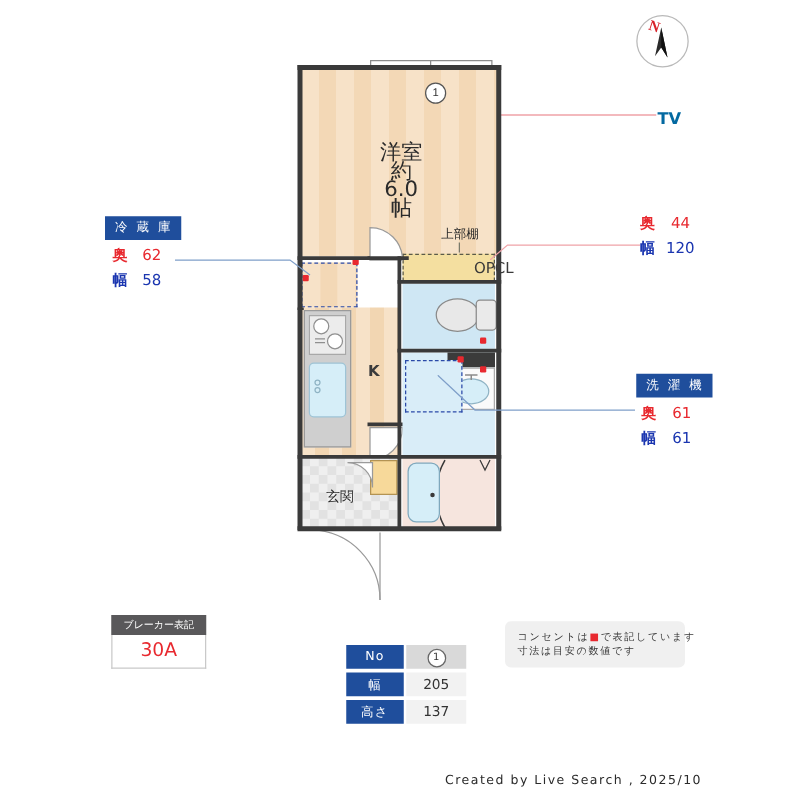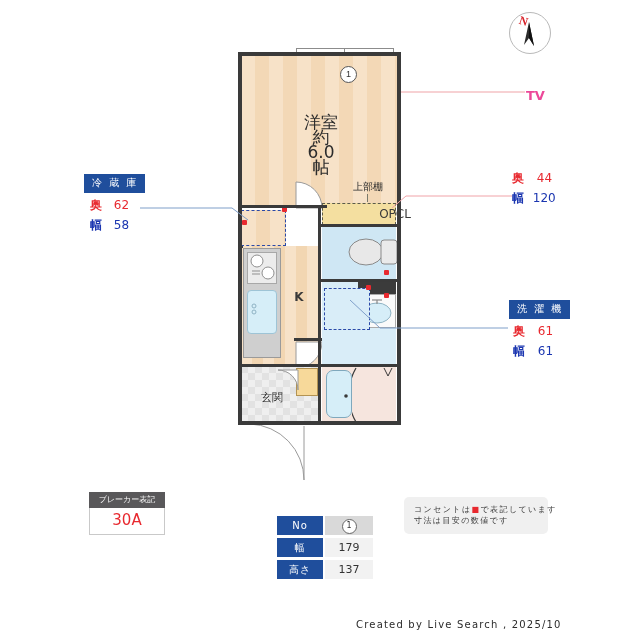--- a/index.html
+++ b/index.html
@@ -85,21 +85,21 @@
     font-size:10px;letter-spacing:2px;padding:2px 7px 3px 8px;
     font-family:"DejaVu Sans","Liberation Sans",sans-serif;
   }
   .dimrow{font-size:12px;font-family:"DejaVu Sans","Liberation Sans",sans-serif;white-space:nowrap;}
   .dim-oku{color:#e8292f;font-weight:bold;}
   .dim-haba{color:#1b36b0;font-weight:bold;}
   .dim-val-r{color:#e8292f;}
   .dim-val-b{color:#1b36b0;}
   .leader-red{position:absolute;height:0;border-top:1px solid #f0a3a8;}
 
-  #tvlabel{left:526px;top:88px;color:#ec4899;font-size:13px;font-weight:bold;
+  #tvlabel{left:526px;top:88px;color:#0369a1;font-size:13px;font-weight:bold;
            font-family:"DejaVu Sans","Liberation Sans",sans-serif;}
 
   
   #breaker{left:89px;top:492px;width:76px;}
   #breaker .hd{
     background:#59585a;color:#fff;font-size:8px;text-align:center;
     padding:2px 0 3px;font-family:"DejaVu Sans","Liberation Sans",sans-serif;
     letter-spacing:0px;
   }
   #breaker .bd{
@@ -329,21 +329,21 @@
   <table>
     <tbody>
         <tr>
       <th>No</th>
       <td class="no">
         <span class="circnum">1</span>
       </td>
     </tr>
     <tr>
       <th>幅</th>
-      <td>179</td>
+      <td>205</td>
     </tr>
     <tr>
       <th>高さ</th>
       <td>137</td>
     </tr>
   </tbody>
     </table>
 </div>
 
 <div class="abs" id="note">

